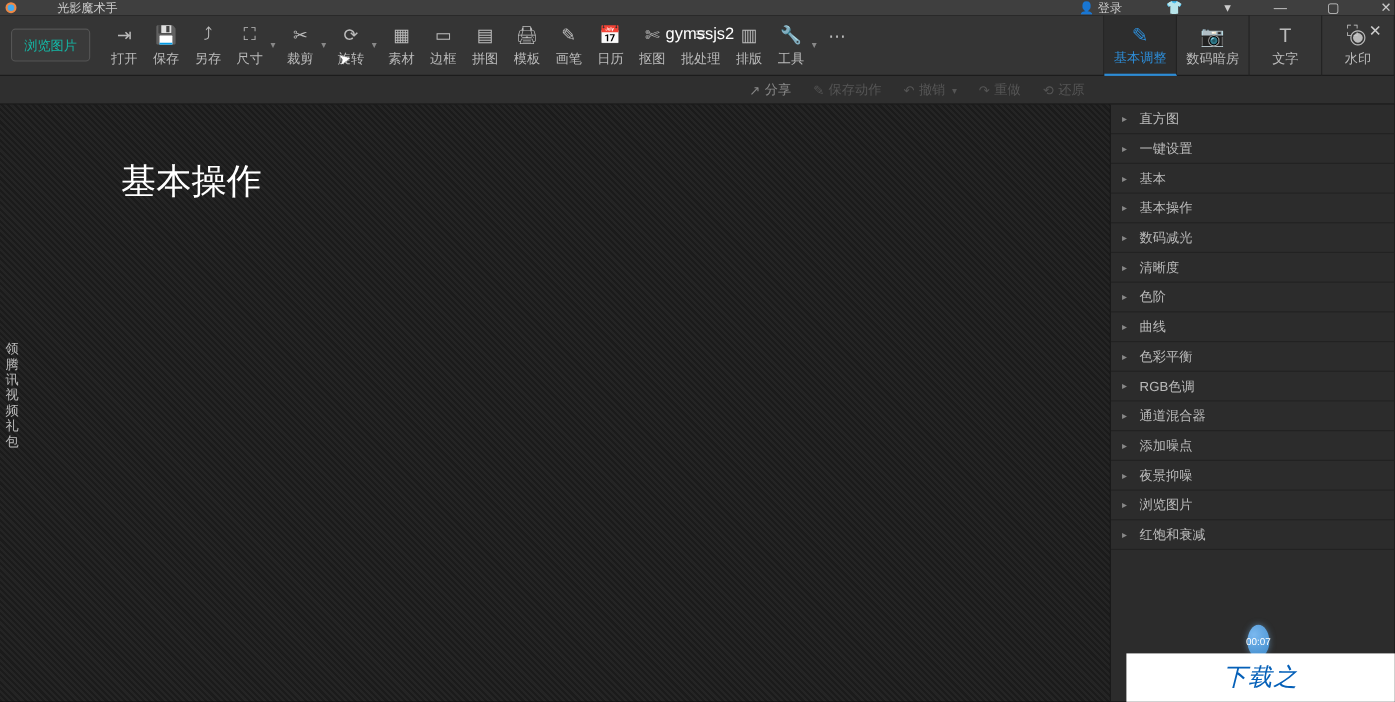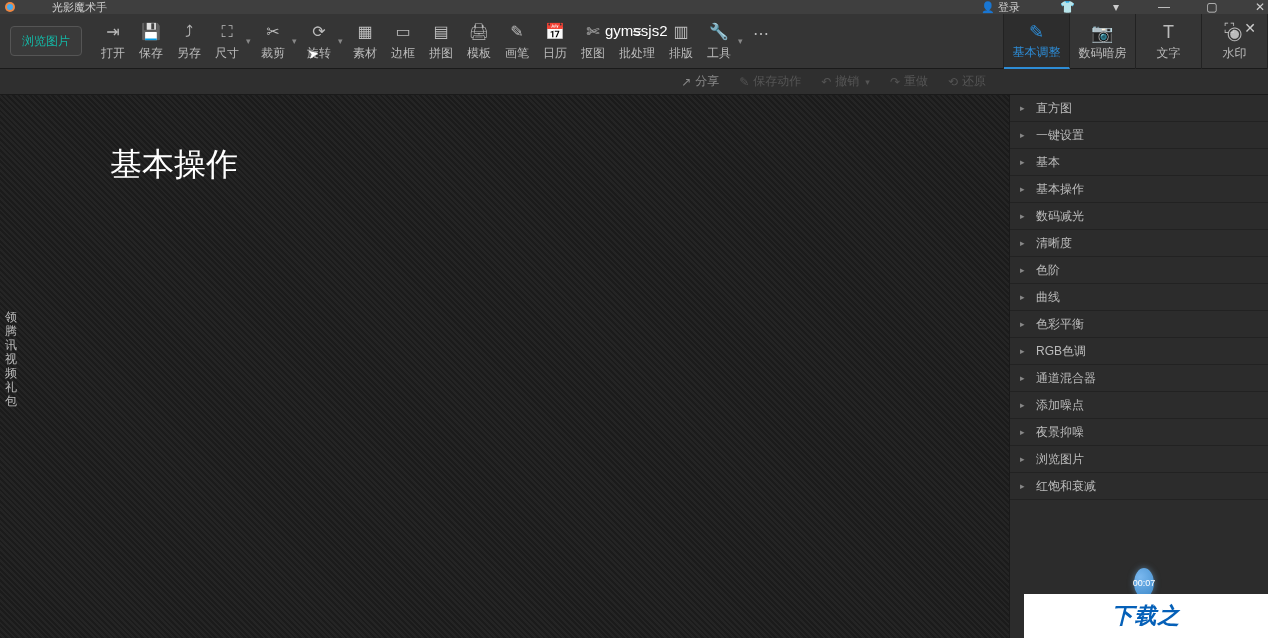--- a/index.html
+++ b/index.html
@@ -155,21 +155,21 @@
   color: #ccc; font-size:14px;
 }
 .inner-close span { cursor:pointer; }
 .bottom-ad {
   position: absolute;
   bottom: 0; right: 0;
   width: 244px; height: 44px;
   background: #fff;
   color: #0560b8;
   font-size: 22px;
-  font-weight: bold;
+  font-weight: normal;
   display:flex; align-items:center; justify-content:center;
   font-style: italic;
   letter-spacing: 1px;
   overflow:hidden;
 }
 .timer-badge {
   position: absolute;
   bottom: 40px; right: 114px;
   width: 20px; height: 30px;
   border-radius: 50%;

